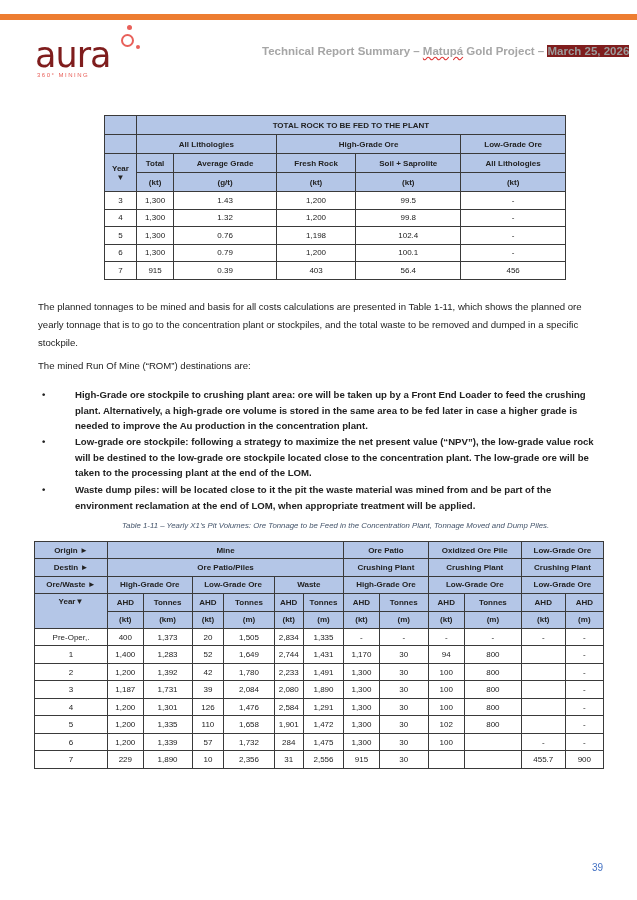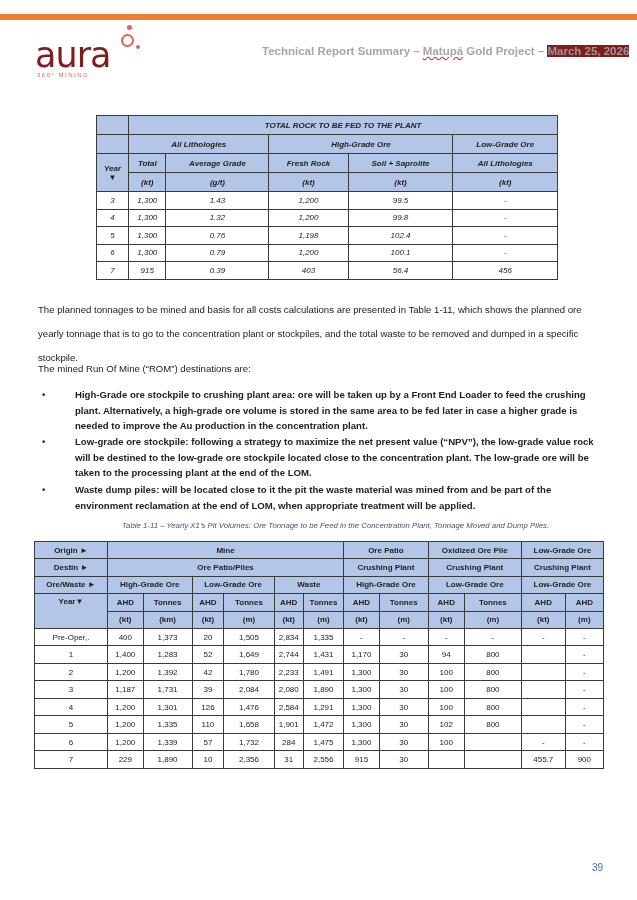--- a/index.html
+++ b/index.html
@@ -13,25 +13,25 @@
   .logo-dot2 { position:absolute; left:101px; top:23px; width:4px; height:4px; background:#e8605a; border-radius:50%; }
   .hdr-title { position:absolute; left:262px; top:45px; font-size:11.5px; font-weight:bold; color:#a6a6a6; white-space:nowrap; }
   .hdr-title .under { text-decoration:underline wavy #d33; }
   .hdr-title .hl { background:#7f1d1d; color:#9a9a9a; }
 
   table { border-collapse:collapse; font-size:8px; }
   td { border:1px solid #3a3a3a; text-align:center; padding:0; }
   .hd { background:#b4c6e7; font-weight:bold; }
   .hd.norm { font-weight:bold; }
 
-  #t1 { position:absolute; left:96px; top:115px; width:462px;font-style:italic; }
+  #t1 { position:absolute; left:104px; top:115px; width:462px; }
   #t1 td { height:18px; }
   #t1 tr.d td { height:16.5px; }
 
-  .para { position:absolute; left:38px; width:570px; font-size:9.6px; line-height:24px; }
+  .para { position:absolute; left:38px; width:570px; font-size:9.6px; line-height:18px; }
   .bul { position:absolute; left:42px; width:560px; font-size:9.6px; line-height:15.5px; font-weight:bold; }
   .bul .dot { position:absolute; left:0; top:0; }
   .bul .txt { position:absolute; left:33px; width:525px; }
   .caption { position:absolute; left:80px; top:521px; font-size:7.8px; font-style:italic; color:#44546a; white-space:nowrap;margin-left:42px; }
 
   #t2 { position:absolute; left:34px; top:541px; width:570px;border-radius:31px; }
   #t2 td { height:16.4px; }
   #t2 tr.d td { height:16.5px; }
 
   .pagenum { position:absolute; left:592px; top:862px; font-size:10px; color:#4472c4; }

